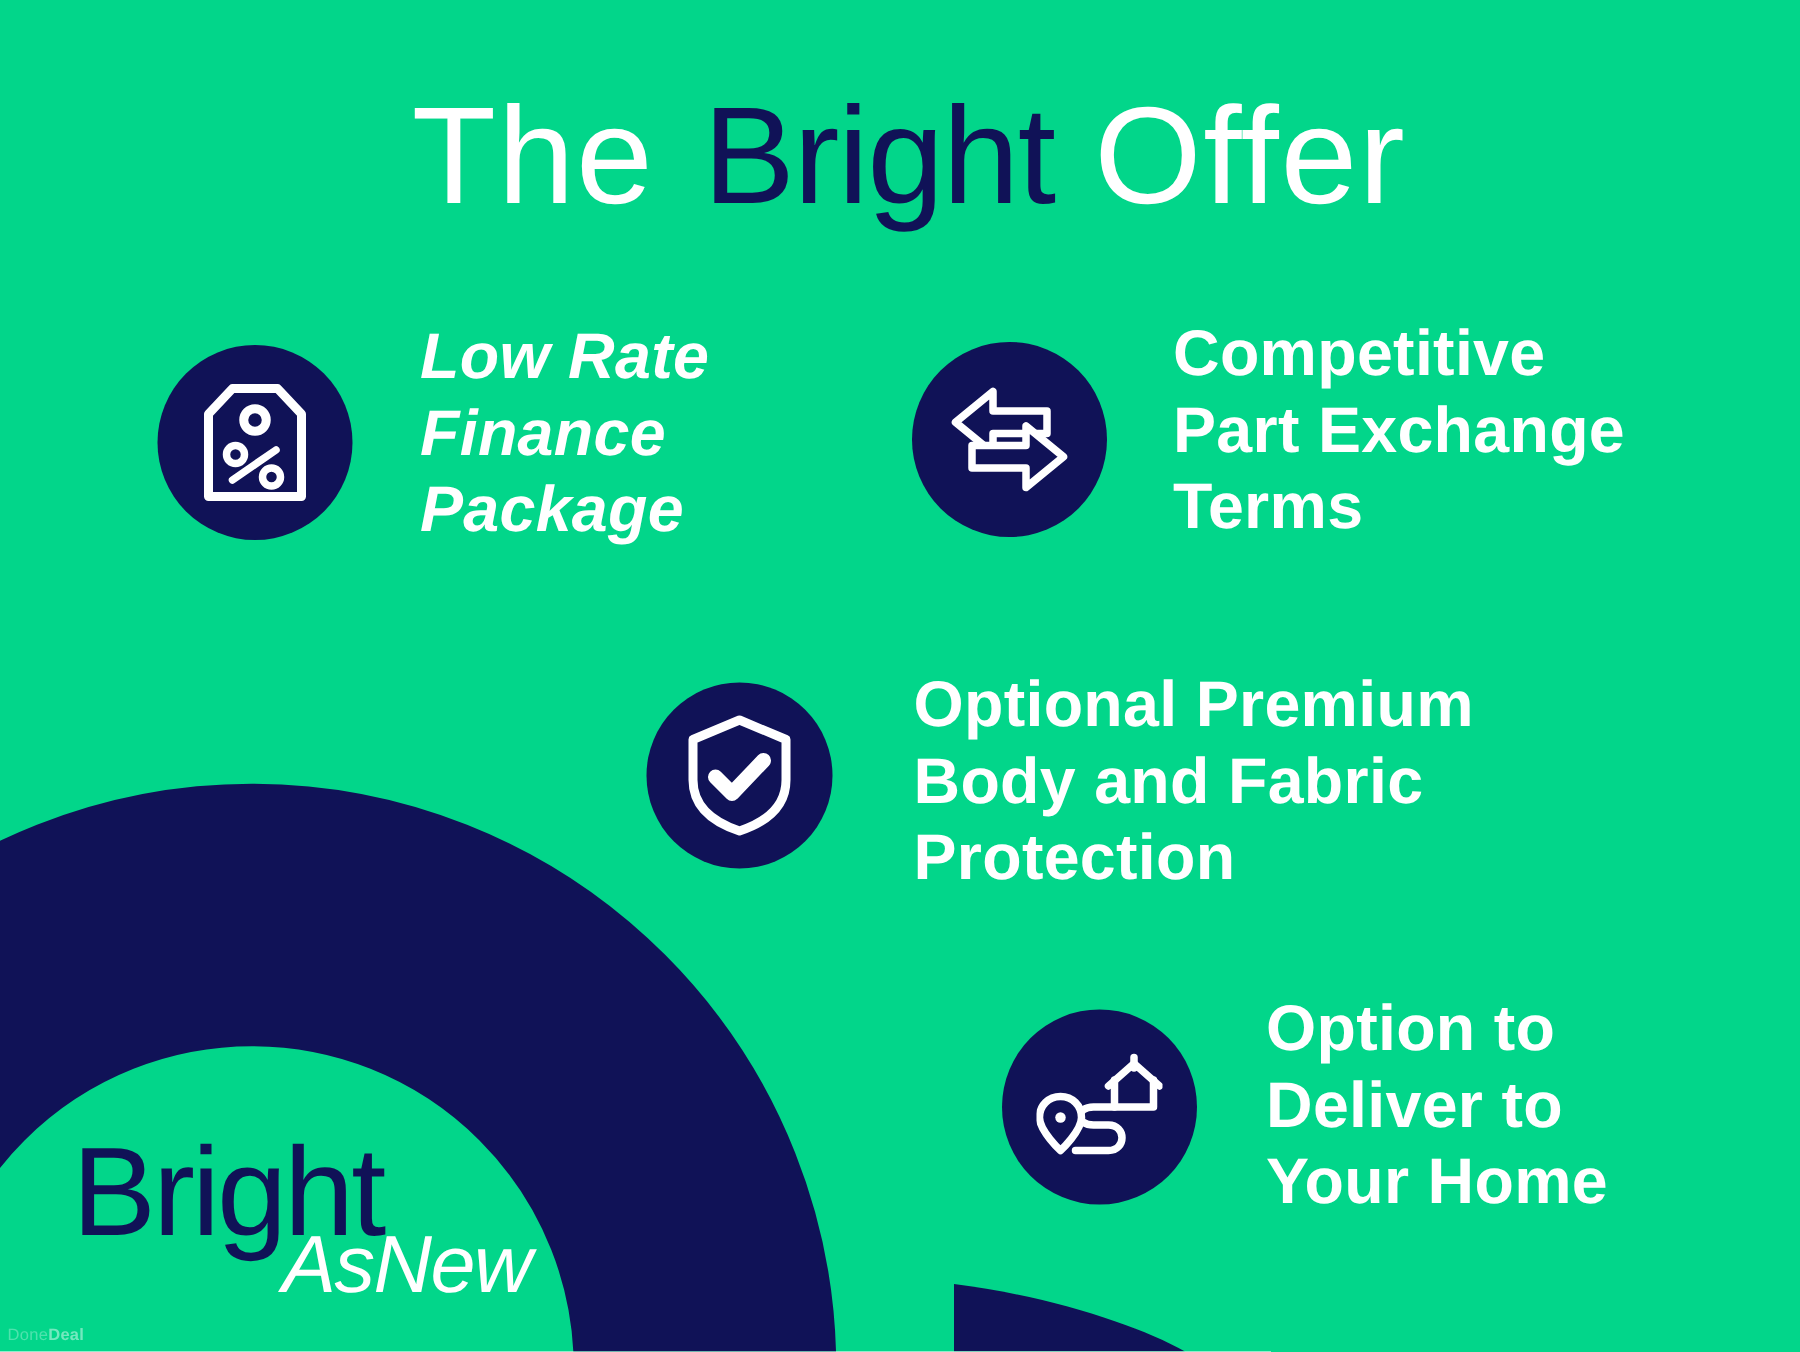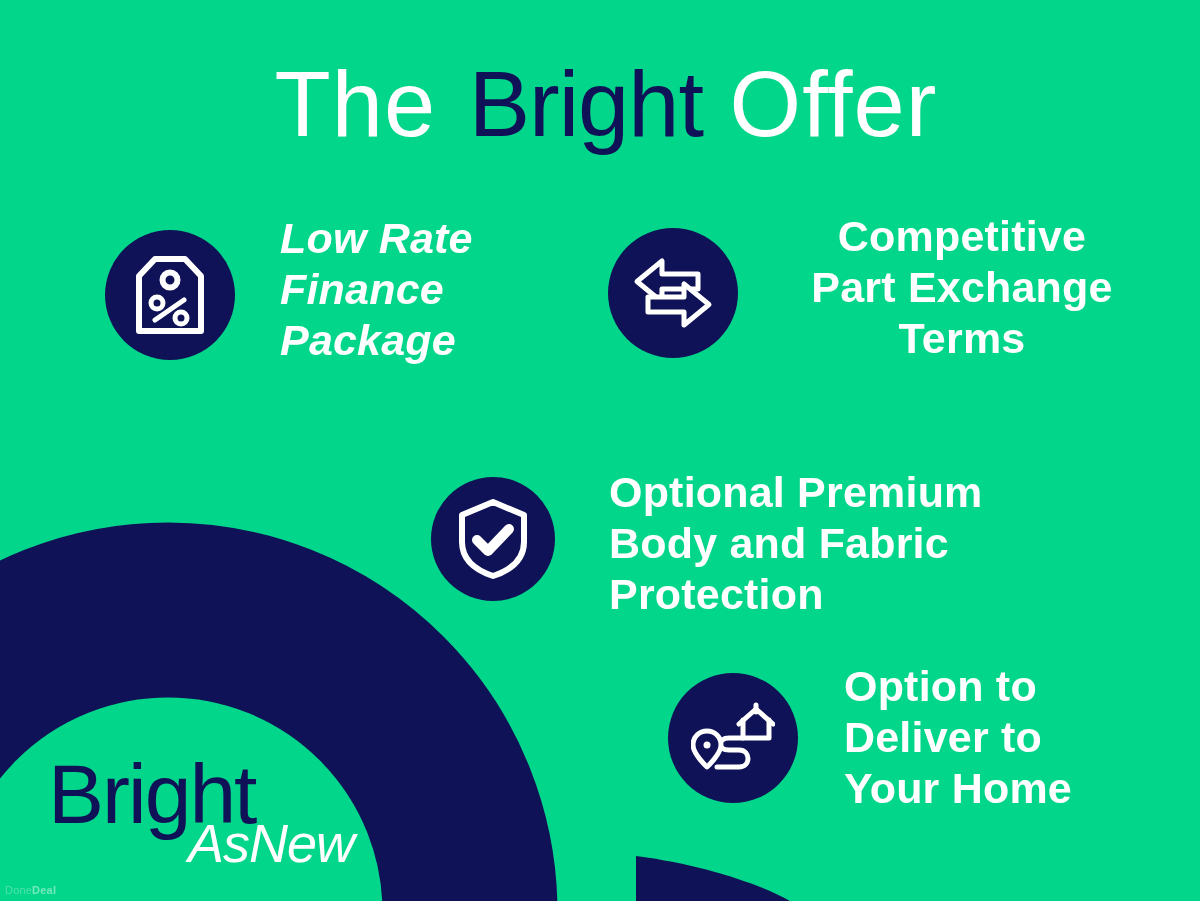--- a/index.html
+++ b/index.html
@@ -79,23 +79,23 @@
     white-space: pre-line;
   }
 
   
   .feature-finance      { left: 105px; top: 213px; }
   .feature-finance .icon-badge  { width: 130px; height: 130px; margin-top: 17px; }
   .feature-finance .feature-label { margin-left: 45px; width: 330px; font-style: italic; }
 
   .feature-partex       { left: 608px; top: 211px; }
   .feature-partex .icon-badge   { width: 130px; height: 130px; margin-top: 17px; }
-  .feature-partex .feature-label { margin-left: 44px; width: 360px; text-align: center; }
-
-  .feature-protection   { left: 431px; top: 467px; justify-content: center; }
+  .feature-partex .feature-label { margin-left: 44px; width: 360px; }
+
+  .feature-protection   { left: 431px; top: 445px; justify-content: center; }
   .feature-protection .icon-badge { width: 124px; height: 124px; margin-top: 10px; }
   .feature-protection .feature-label { margin-left: 54px; width: 420px; }
 
   .feature-delivery     { left: 668px; top: 661px; }
   .feature-delivery .icon-badge { width: 130px; height: 130px; margin-top: 12px; }
   .feature-delivery .feature-label { margin-left: 46px; width: 300px; }
 
   
   .logo {
     position: absolute;

